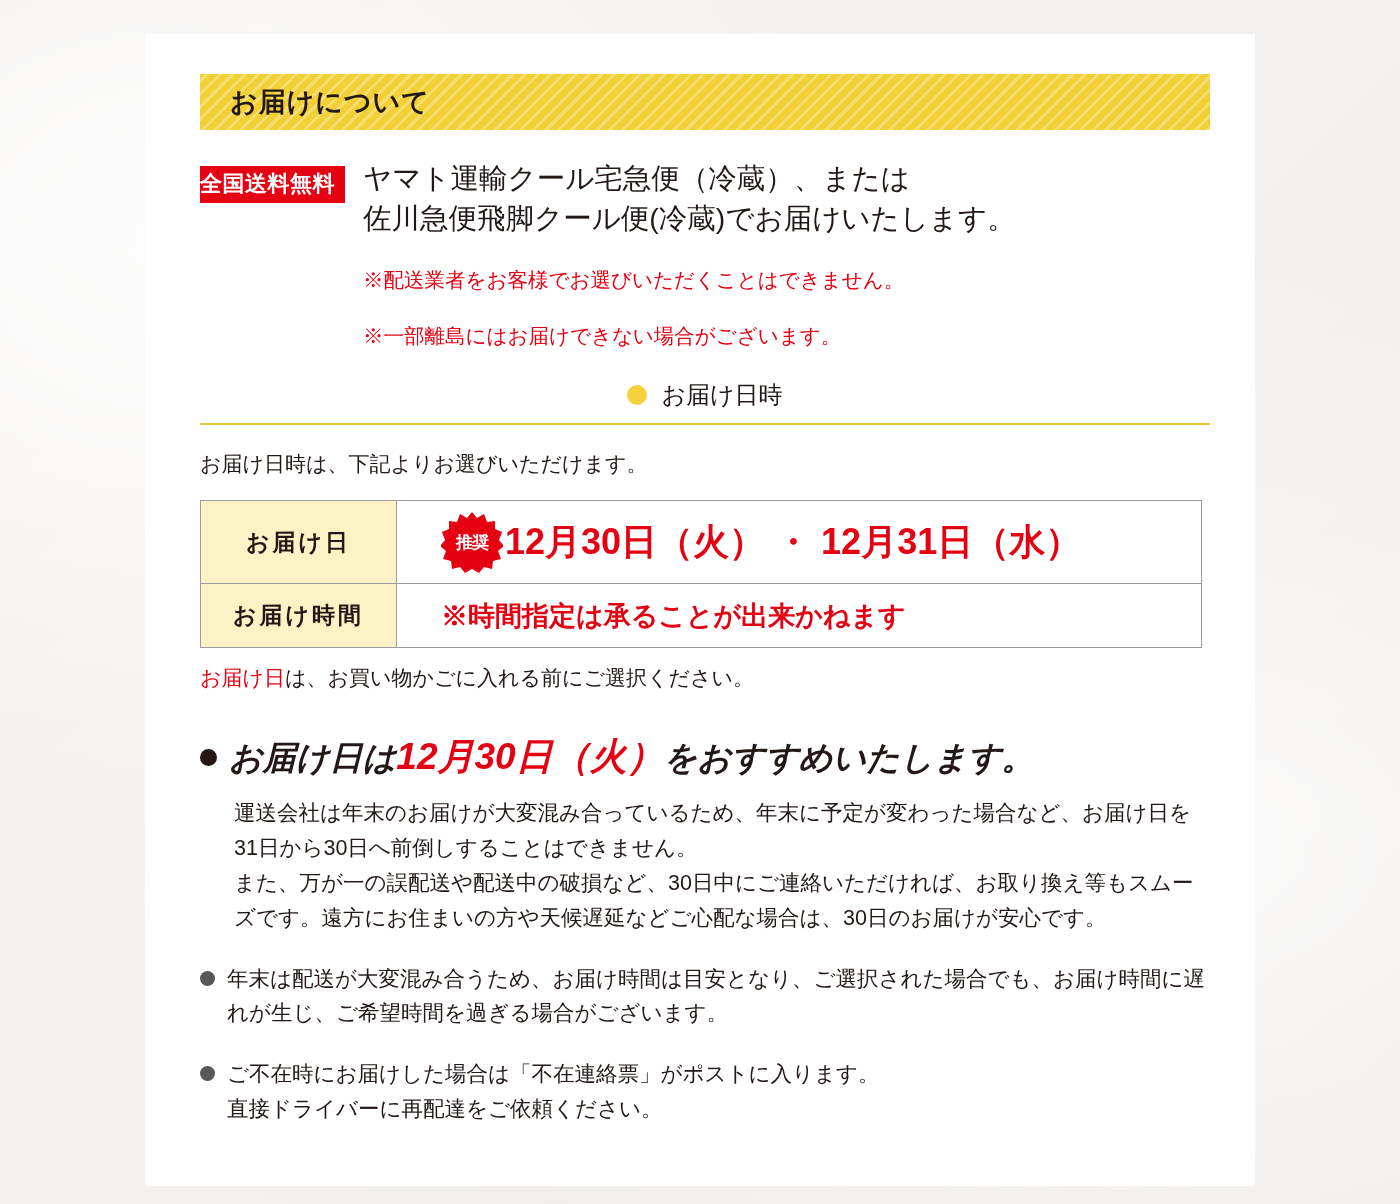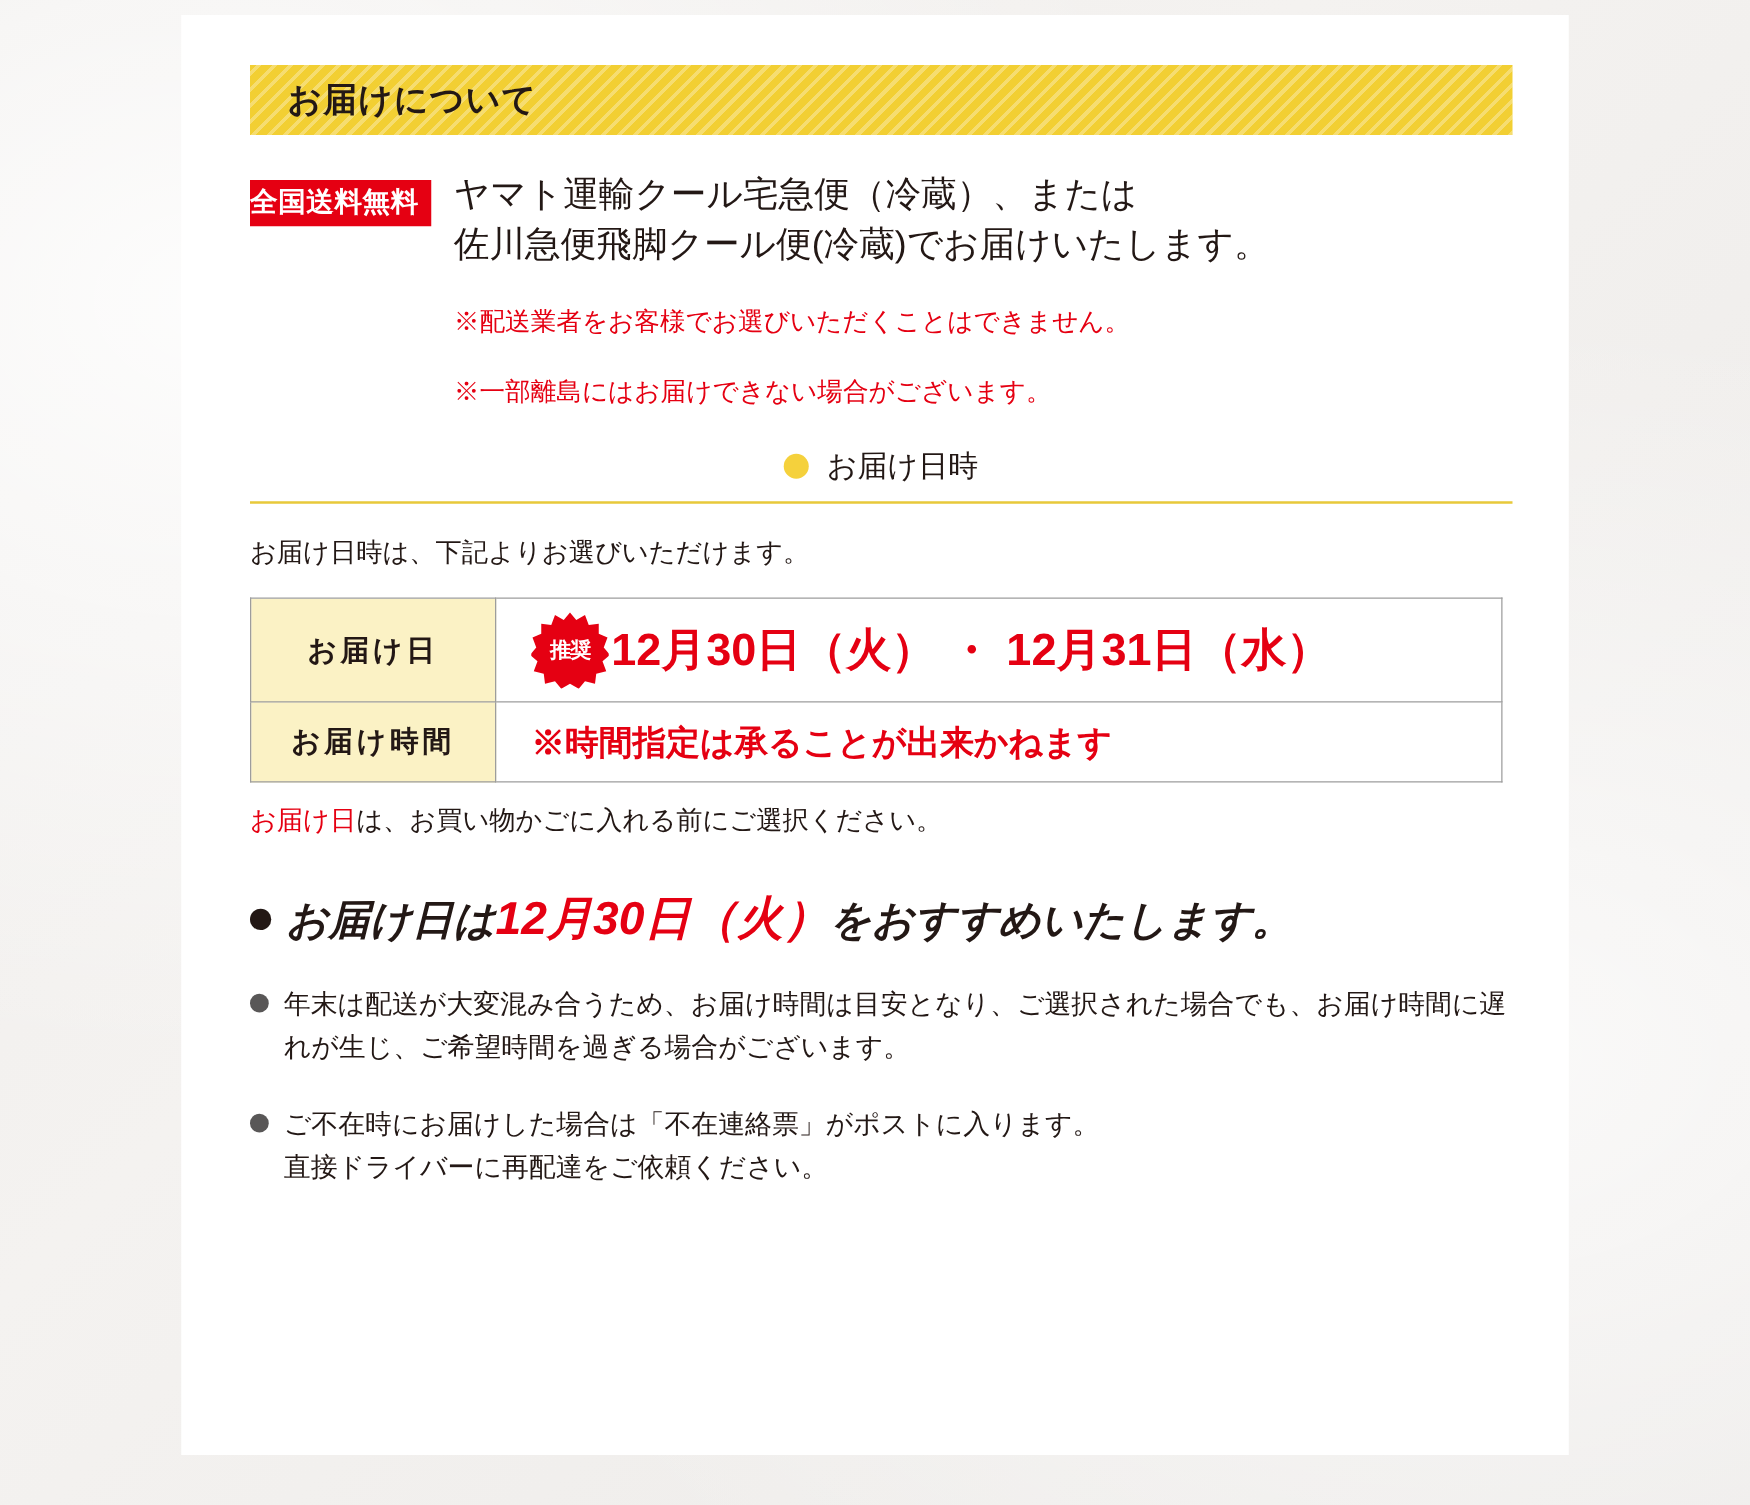--- a/index.html
+++ b/index.html
@@ -19,21 +19,21 @@
     position: absolute;
     inset: 0;
     background:
       radial-gradient(ellipse at 12% 20%, rgba(255,255,255,0.85) 0%, rgba(255,255,255,0) 45%),
       radial-gradient(ellipse at 85% 70%, rgba(255,255,255,0.7) 0%, rgba(255,255,255,0) 50%),
       linear-gradient(135deg, #efedeb 0%, #f4f2f0 40%, #eceae8 100%);
   }
   .card {
     position: absolute;
     left: 145px;
-    top: 12px;
+    top: 34px;
     width: 1110px;
     height: 1152px;
     background: #ffffff;
     box-shadow: 0 0 0 rgba(0,0,0,0);
   }
   .inner {
     position: absolute;
     left: 55px;
     top: 40px;
     width: 1010px;
@@ -145,21 +145,21 @@
     width: 195px;
     background: #fbf2c5;
     text-align: center;
     font-size: 23px;
     font-weight: bold;
     letter-spacing: 3px;
     padding: 16px 0;
     color: #231815;
   }
   td.val {
-    padding: 10px 0 10px 28px;
+    padding: 10px 0 10px 44px;
   }
   .date-row {
     display: flex;
     align-items: center;
   }
   .reco-seal {
     position: relative;
     width: 62px;
     height: 62px;
     flex: 0 0 62px;
@@ -311,20 +311,22 @@
 
     <div class="after-table">
       <span class="red">お届け日</span><span>は、お買い物かごに入れる前にご選択ください。</span>
     </div>
 
     <div class="reco-head">
       <span class="bdot"></span>
       <span class="txt"><span>お届け日は</span><span class="big-red">12月30日（火）</span><span>をおすすめいたします。</span></span>
     </div>
 
+    <div class="reco-body" style="white-space: pre-line;">運送会社は年末のお届けが大変混み合っているため、年末に予定が変わった場合など、お届け日を31日から30日へ前倒しすることはできません。
+また、万が一の誤配送や配送中の破損など、30日中にご連絡いただければ、お取り換え等もスムーズです。遠方にお住まいの方や天候遅延などご心配な場合は、30日のお届けが安心です。</div>
 
     <div class="bullet-item">
       <span class="gdot"></span>
       <span class="btext" style="white-space: pre-line;">年末は配送が大変混み合うため、お届け時間は目安となり、ご選択された場合でも、お届け時間に遅れが生じ、ご希望時間を過ぎる場合がございます。</span>
     </div>
 
     <div class="bullet-item">
       <span class="gdot"></span>
       <span class="btext" style="white-space: pre-line;">ご不在時にお届けした場合は「不在連絡票」がポストに入ります。
 直接ドライバーに再配達をご依頼ください。</span>

